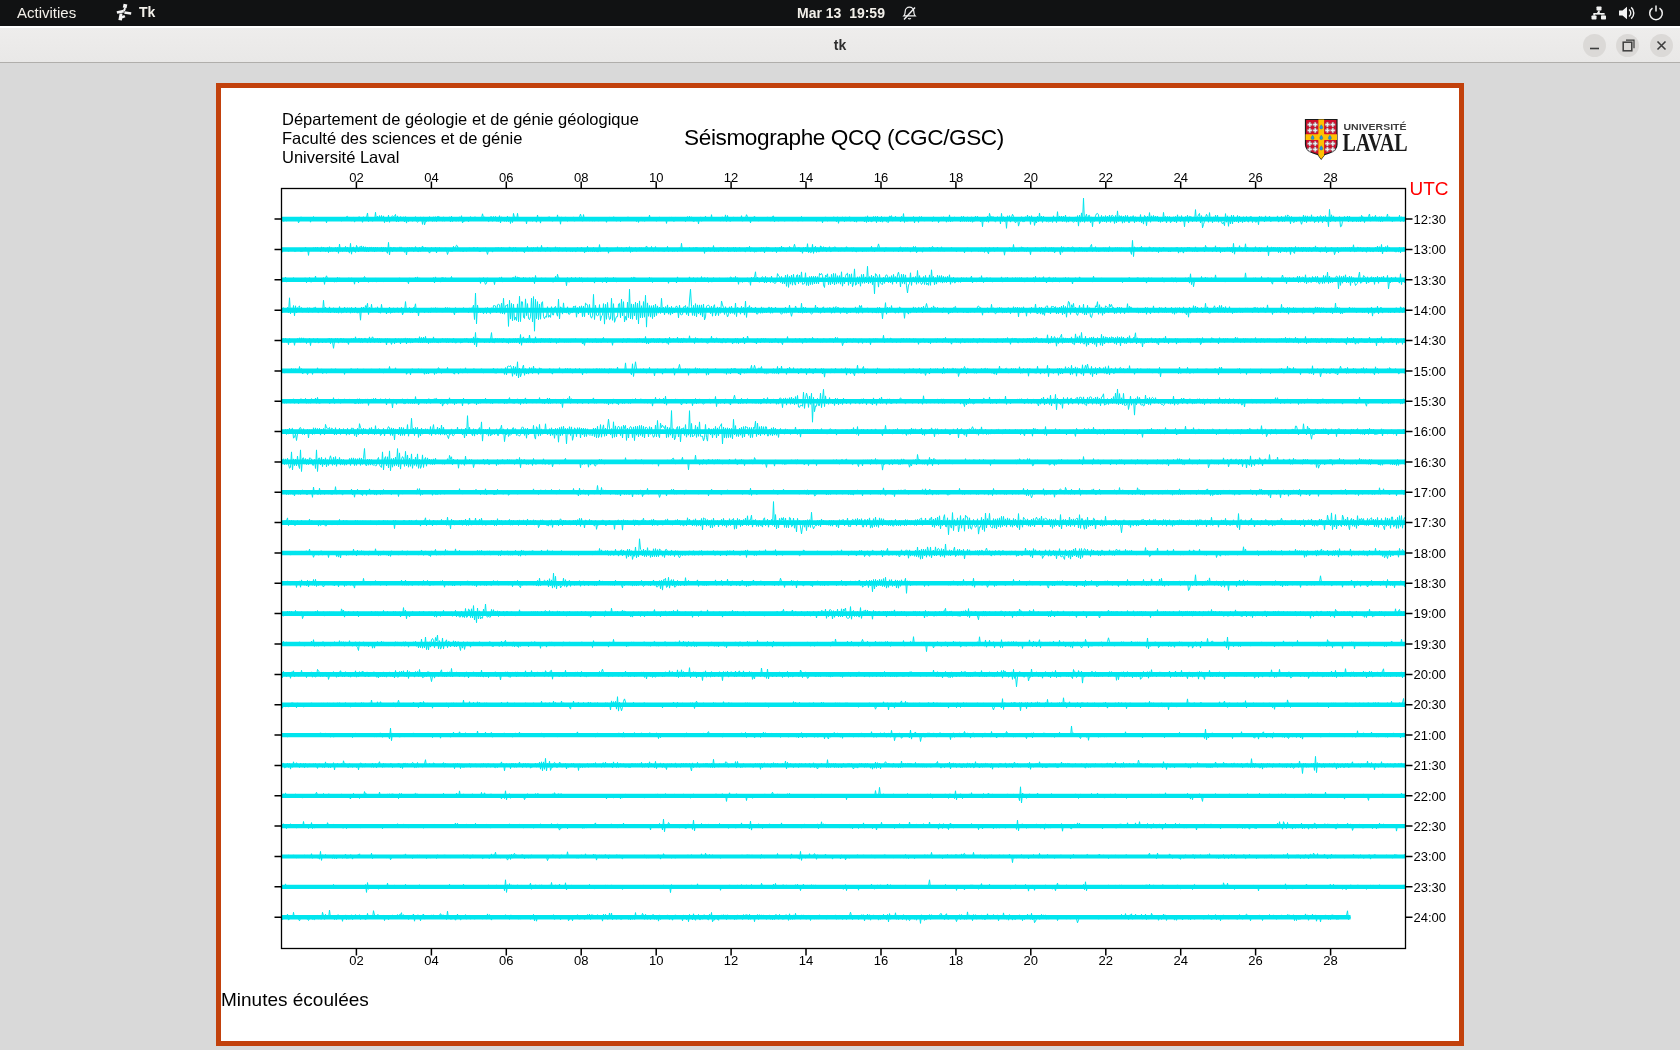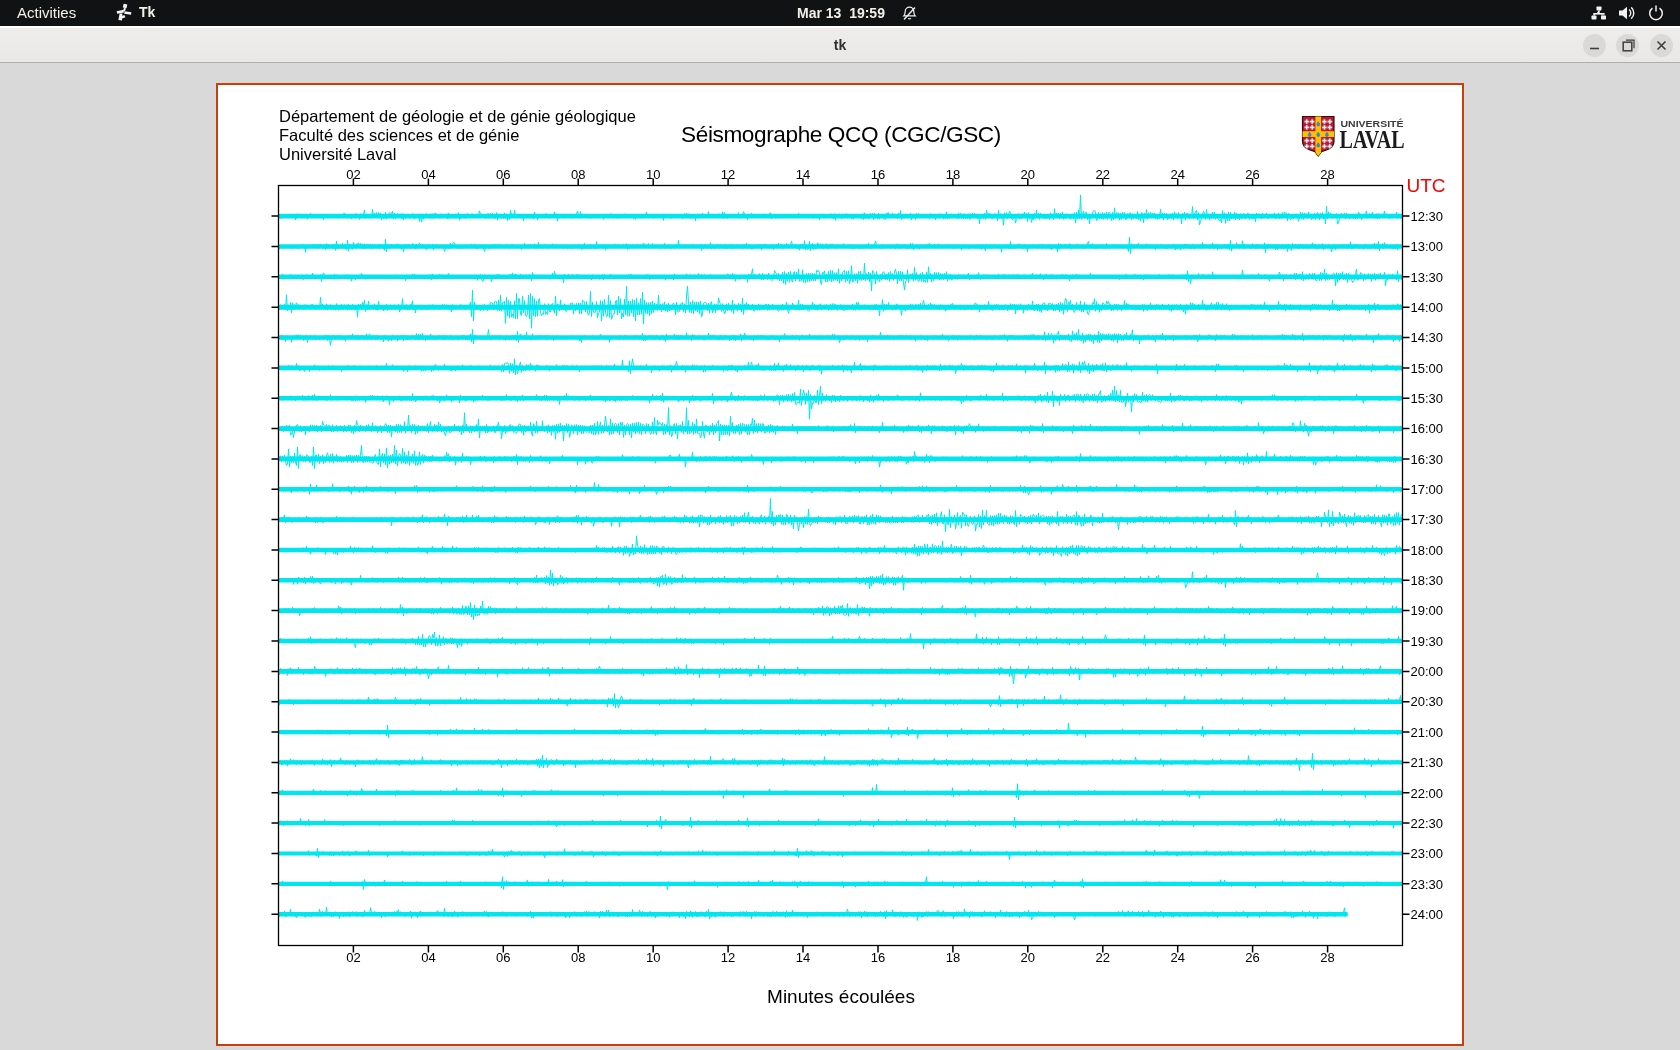--- a/index.html
+++ b/index.html
@@ -7,24 +7,24 @@
 .topbar .act { position:absolute; left:17px; top:4px; font-size:15px; }
 .topbar .tkapp { position:absolute; left:116px; top:4px; font-size:14px; font-weight:bold; }
 .topbar .clock { position:absolute; left:797px; top:5px; font-size:14px;font-weight:bold; }
 .whiteline { position:absolute; left:0; top:26px; width:1680px; height:2px; background:#fff; }
 .titlebar { position:absolute; left:0; top:28px; width:1680px; height:35px;
   background:linear-gradient(#eeedec,#e9e8e7); border-bottom:1px solid #b0aeab; }
 .titlebar .t { position:absolute; left:0; width:100%; text-align:center; top:9px;
   font-size:14px; font-weight:bold; color:#2f2f2f; }
 .wbtn { position:absolute; top:34px; width:23px; height:23px; border-radius:50%; background:#dbd9d7; }
 .canvas { position:absolute; left:216px; top:83px; width:1248px; height:963px;
-  background:#fff; border:2px solid #c2410c; }
+  background:#fff; border:5px solid #c2410c; }
 .lblock { position:absolute; left:61px; top:21.5px; font-size:16.5px; line-height:19.3px; color:#000; }
 .ptitle { position:absolute; left:0; width:1246px; text-align:center; top:37.2px; font-size:22.6px; letter-spacing:-0.4px; color:#000; }
-.mins { position:absolute; left:0; width:1246px; text-align:center; top:901px; font-size:19px; color:#000; }
+.mins { position:absolute; left:0; width:1246px; top:901px; font-size:19px; color:#000; }
 svg.plot { position:absolute; left:0; top:0; }
 svg.plot text { font-family:"Liberation Sans"; font-size:13px; fill:#000; }
 </style></head><body>
 <div class="topbar">
   <span class="act">Activities</span>
   <svg style="position:absolute;left:115px;top:3px" width="20" height="20" viewBox="0 0 20 20" fill="#f4f4f4">
     <path d="M8.6 0.8 L12.3 1.6 L11.5 5.2 L7.8 4.4 Z"></path>
     <path d="M9.2 4.8 L11 5.6 L9.8 8.4 L8 7.6 Z"></path>
     <path d="M1.6 8.2 L8.4 6.8 L9 9.4 L2.2 10.8 Z"></path>
     <path d="M9.6 8.2 L16.4 9.2 L16 11.8 L9.2 10.8 Z"></path>

